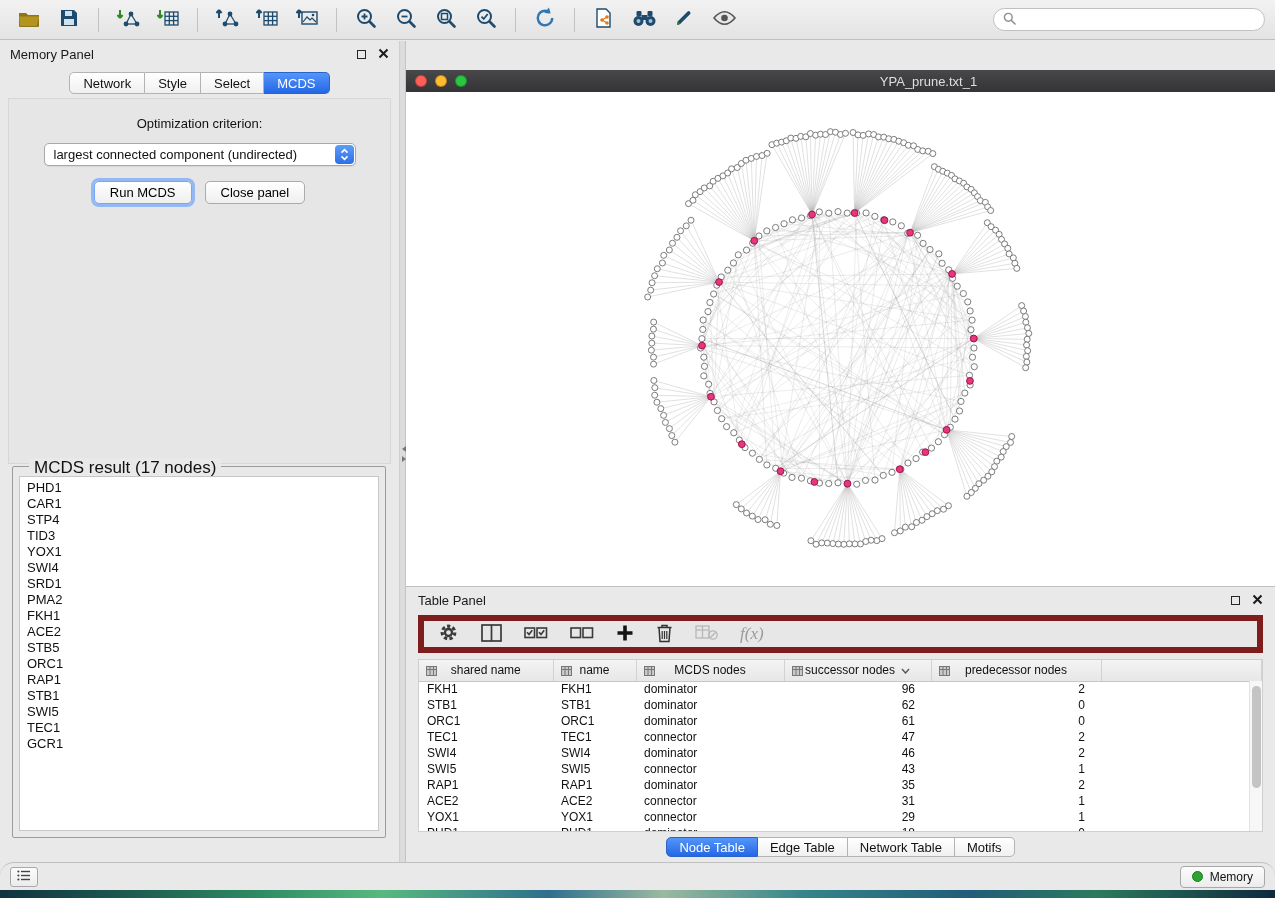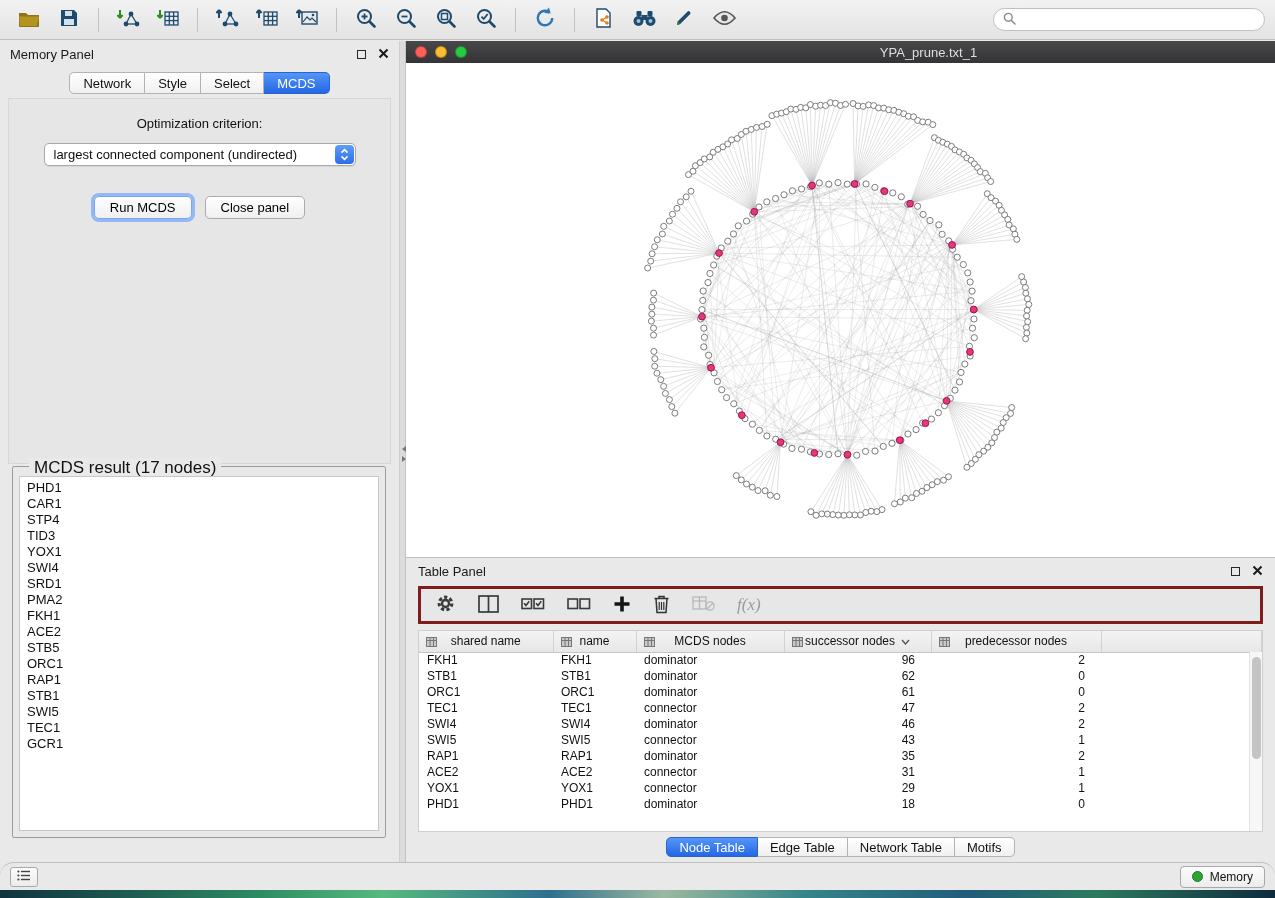--- a/index.html
+++ b/index.html
@@ -11,57 +11,57 @@
 .tbtn{width:38px;height:32px;display:flex;align-items:center;justify-content:center;border-radius:4px;cursor:default;}
 .tsep{width:1px;height:24px;background:#c2c2c2;margin:0 8px;}
 .toolbar-search{margin-left:auto;display:flex;align-items:center;gap:6px;width:272px;height:23px;background:#fff;border:1px solid #c0c0c0;border-radius:12px;padding:0 9px;}
 .toolbar-search input{border:none;outline:none;flex:1;font-size:12px;background:transparent;font-family:"Liberation Sans",sans-serif;}
 
 
 .main{position:absolute;top:41px;left:0;right:0;bottom:36px;display:flex;}
 .control-panel{width:399px;background:#e9e9e9;position:relative;flex:none;}
 .vsplit{width:7px;background:#dcdcdc;border-left:1px solid #cfcfcf;border-right:1px solid #c4c4c4;position:relative;flex:none;}
 .vsplit .handle{position:absolute;top:404px;left:0;width:7px;display:flex;flex-direction:column;align-items:center;gap:2px;}
-.right-col{flex:1;display:flex;flex-direction:column;background:#e9e9e9;min-width:0;}
+.right-col{flex:1;display:flex;flex-direction:column;background:#e9e9e9;min-width:0;margin-top:29px;}
 
 
 .panel-header{height:26px;display:flex;align-items:center;padding:0 10px;}
 .panel-title{font-size:13px;color:#1a1a1a;}
 .win-controls{margin-left:auto;display:flex;gap:12px;align-items:center;}
 .float-box{width:9px;height:9px;border:1.5px solid #262626;display:inline-block;}
 .ctab-wrap{display:flex;justify-content:center;margin-top:5px;height:22px;}
 .ctab{padding:2px 13px;background:linear-gradient(#ffffff,#f0f0f0);border:1px solid #b3b3b3;border-left:none;font-size:13px;display:flex;align-items:center;}
 .ctab:first-child{border-left:1px solid #b3b3b3;border-radius:5px 0 0 5px;}
 .ctab:last-child{border-radius:0 5px 5px 0;}
 .ctab.active{background:linear-gradient(#5496f8,#2467e6);color:#fff;border-color:#2a63c9;}
 .mcds-body{margin:4px 8px 0;background:#e6e6e6;border:1px solid #d7d7d7;height:366px;padding-top:17px;}
 .opt-label{text-align:center;font-size:13px;}
 .dropdown{margin:12px auto 0;width:312px;height:23px;background:#fff;border:1px solid #a9a9a9;border-radius:5px;display:flex;align-items:center;padding-left:9px;position:relative;box-shadow:0 1px 1px rgba(0,0,0,.07);font-size:13px;}
 .dropdown .stepper{position:absolute;right:1px;top:1px;bottom:1px;width:19px;background:linear-gradient(#5d9df8,#2e6ee8);border-radius:4px;display:flex;align-items:center;justify-content:center;}
-.btnrow{display:flex;justify-content:center;gap:13px;margin-top:30px;}
+.btnrow{display:flex;justify-content:center;gap:13px;margin-top:15px;}
 .mac-btn{padding:3px 15px;background:linear-gradient(#ffffff,#efefef);border:1px solid #ababab;border-radius:5px;font-size:13px;}
 .mac-btn.focused{box-shadow:0 0 0 3px rgba(80,145,254,.55);border-color:#74a7f6;}
 .result-fieldset{position:absolute;left:12px;right:13px;top:425px;bottom:24px;border:1px solid #9c9c9c;border-radius:2px;}
 .result-legend{position:absolute;top:-9px;left:8px;background:#e9e9e9;padding:0 5px;font-size:17px;margin-left:8px;}
 .result-list{position:absolute;left:6px;right:6px;top:9px;bottom:6px;background:#fff;border:1px solid #c7c7c7;overflow:hidden;padding:3px 0 0 7px;}
 .result-item{font-size:13px;line-height:16px;}
 
 
 .net-window{height:516px;display:flex;flex-direction:column;flex:none;}
 .net-titlebar{height:22px;background:linear-gradient(#48484a,#343436);display:flex;align-items:center;position:relative;flex:none;}
 .traffic{display:flex;gap:8px;margin-left:9px;z-index:2;}
 .light{width:12px;height:12px;border-radius:50%;border:0.5px solid rgba(0,0,0,.25);}
 .net-title{position:absolute;left:0;right:0;text-align:center;color:#dedede;font-size:13px;transform:translateX(88px);}
 .net-canvas{flex:1;background:#fff;position:relative;overflow:hidden;}
 .net-canvas svg{display:block;}
 
 
 .table-panel{flex:1;display:flex;flex-direction:column;border-top:1px solid #c0c0c0;min-height:0;}
 .tp-header{height:26px;display:flex;align-items:center;padding:0 12px;flex:none;}
-.tp-toolbar{height:38px;background:#e7e7e7;border:3px solid #7f1d1d;margin:2px 12px 0;display:flex;align-items:center;gap:22px;padding:0 14px;flex:none;}
+.tp-toolbar{height:38px;background:#e7e7e7;border:6px solid #7f1d1d;margin:2px 12px 0;display:flex;align-items:center;gap:22px;padding:0 14px;flex:none;}
 .tico{display:flex;align-items:center;justify-content:center;}
 .fx{font-family:"Liberation Serif",serif;font-style:italic;color:#9b9b9b;font-size:17px;}
 .table-wrap{margin:6px 12px 0;background:#fff;border:1px solid #cfcfcf;position:relative;flex:1;overflow:hidden;min-height:0;}
 table{border-collapse:collapse;width:100%;table-layout:fixed;}
 thead th{height:21px;background:linear-gradient(#f3f3f3,#e7e7e7);border-right:1px solid #d2d2d2;border-bottom:1px solid #c6c6c6;font-weight:normal;font-size:12px;position:relative;padding:0;}
 .hwrap{display:flex;align-items:center;justify-content:center;gap:6px;height:100%;}
 .hic{position:absolute;left:7px;top:5px;}
 tbody td{height:16px;font-size:12px;padding:0 0 0 8px;white-space:nowrap;overflow:hidden;}
 td.num{text-align:right;padding:0 16px 0 0;}
 .vscroll{position:absolute;right:0;top:21px;bottom:0;width:13px;background:#f7f7f7;border-left:1px solid #e2e2e2;}

